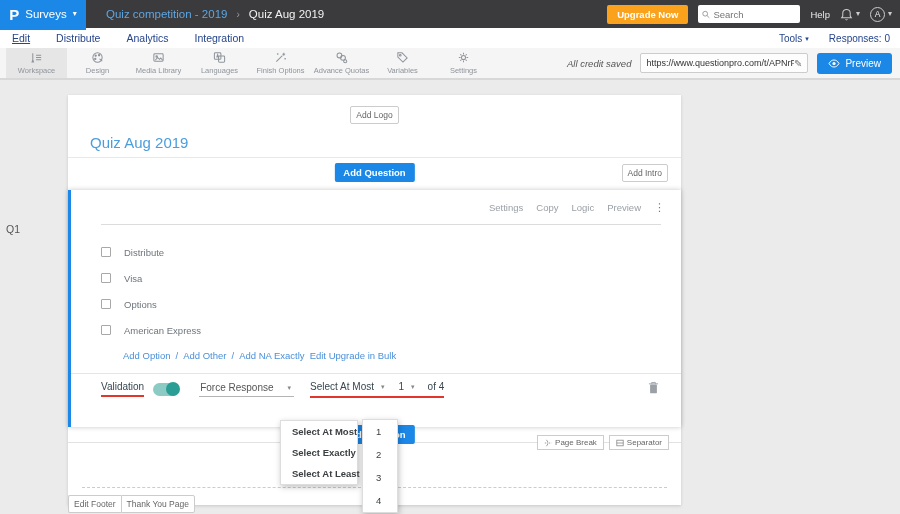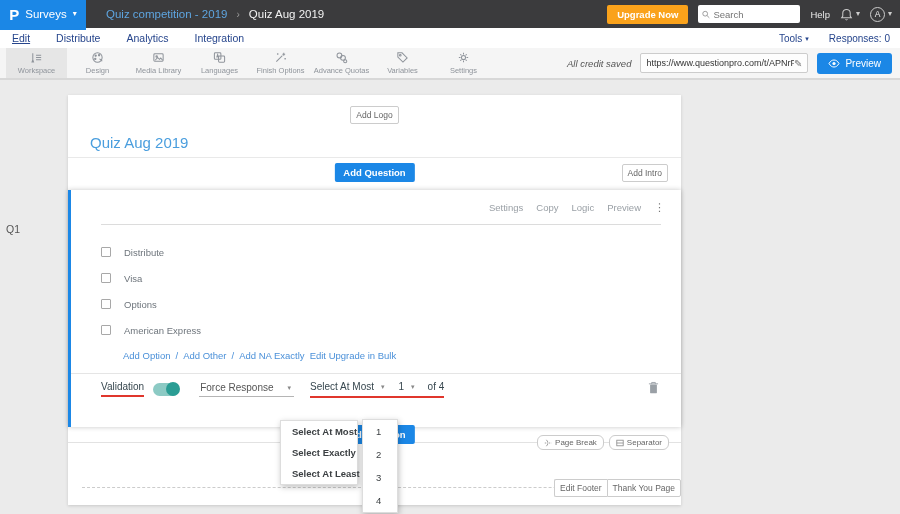--- a/index.html
+++ b/index.html
@@ -86,24 +86,24 @@
 .val-type,.val-count { display:flex; gap:7px; align-items:center; cursor:pointer; }
 .val-count { margin-left:5px; }
 .of-total { margin-left:4px; }
 .trash-btn { margin-left:auto; margin-right:22px; cursor:pointer; background:none; border:none; }
 
 
 .footer-area { position:relative; height:80px; }
 .footer-area .primary-btn { position:absolute; left:50%; transform:translateX(-50%); top:-2px; z-index:1; }
 .break-line { position:absolute; top:15px; left:0; right:0; border-top:1px solid #e2e2e2; }
 .break-btns { position:absolute; top:8px; right:12px; display:flex; gap:5px; z-index:2; }
-.mini-btn { background:#fff; border:1px solid #ccc; border-radius:6px; font-size:8px; color:#666; padding:2px 6px; display:flex; align-items:center; gap:3px; cursor:pointer; font-family:inherit; }
+.mini-btn { background:#fff; border:1px solid #ccc; border-radius:0; font-size:8px; color:#666; padding:2px 6px; display:flex; align-items:center; gap:3px; cursor:pointer; font-family:inherit; }
 .mini-btn svg { width:8px; height:8px; stroke:#888; fill:none; stroke-width:1; }
 .dashed-line { position:absolute; top:60px; left:14px; right:14px; border-top:1px dashed #ccc; }
-.footer-btns { position:absolute; top:52px; width:100%; display:flex; justify-content:flex-end; z-index:2; }
+.footer-btns { position:absolute; top:68px; width:100%; display:flex; justify-content:flex-start; z-index:2; }
 .footer-btns .ghost-btn { border-radius:0; font-size:8.5px; }
 .footer-btns .ghost-btn:first-child { border-radius:2px 0 0 2px; border-right:none; }
 .footer-btns .ghost-btn:last-child { border-radius:0 2px 2px 0; }
 
 
 .dropdown { position:absolute; background:#fff; border:1px solid #ddd; box-shadow:1px 2px 6px rgba(0,0,0,.25); z-index:10; }
 .dd-type { left:280px; top:340px; width:78px; }
 .dd-type .dd-item { padding:5px 8px 5px 11px; font-size:9.5px; color:#3c4043; font-weight:bold; white-space:nowrap; cursor:pointer; }
 .dd-count { left:362px; top:339px; width:36px; }
 .dd-count .dd-item { padding:6px 0 6px 13px; font-size:9.5px; color:#3c4043; cursor:pointer; }

